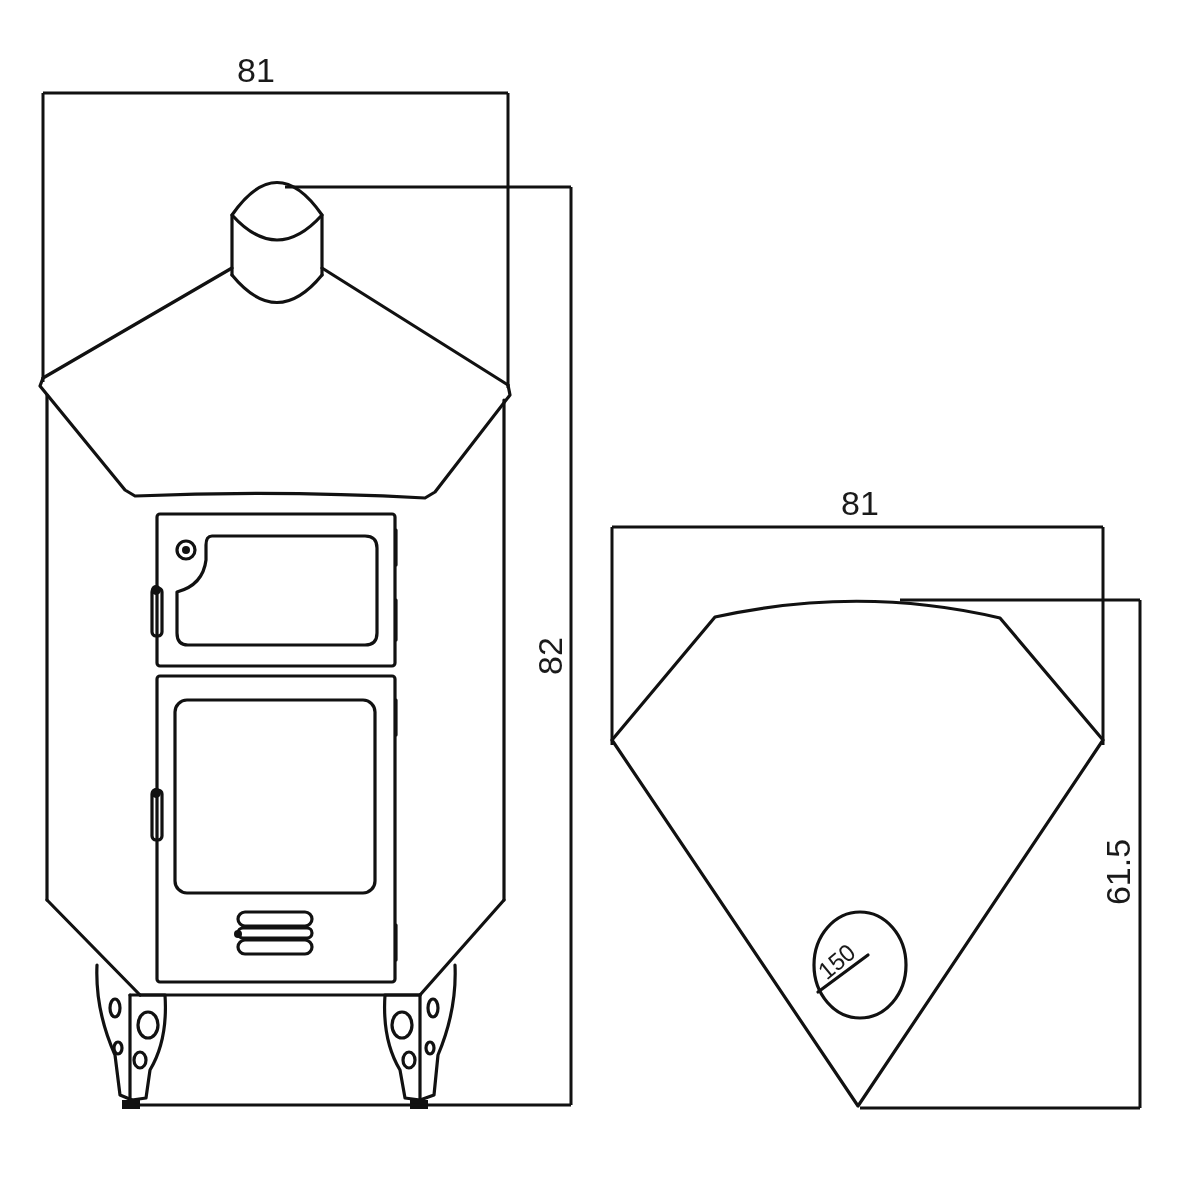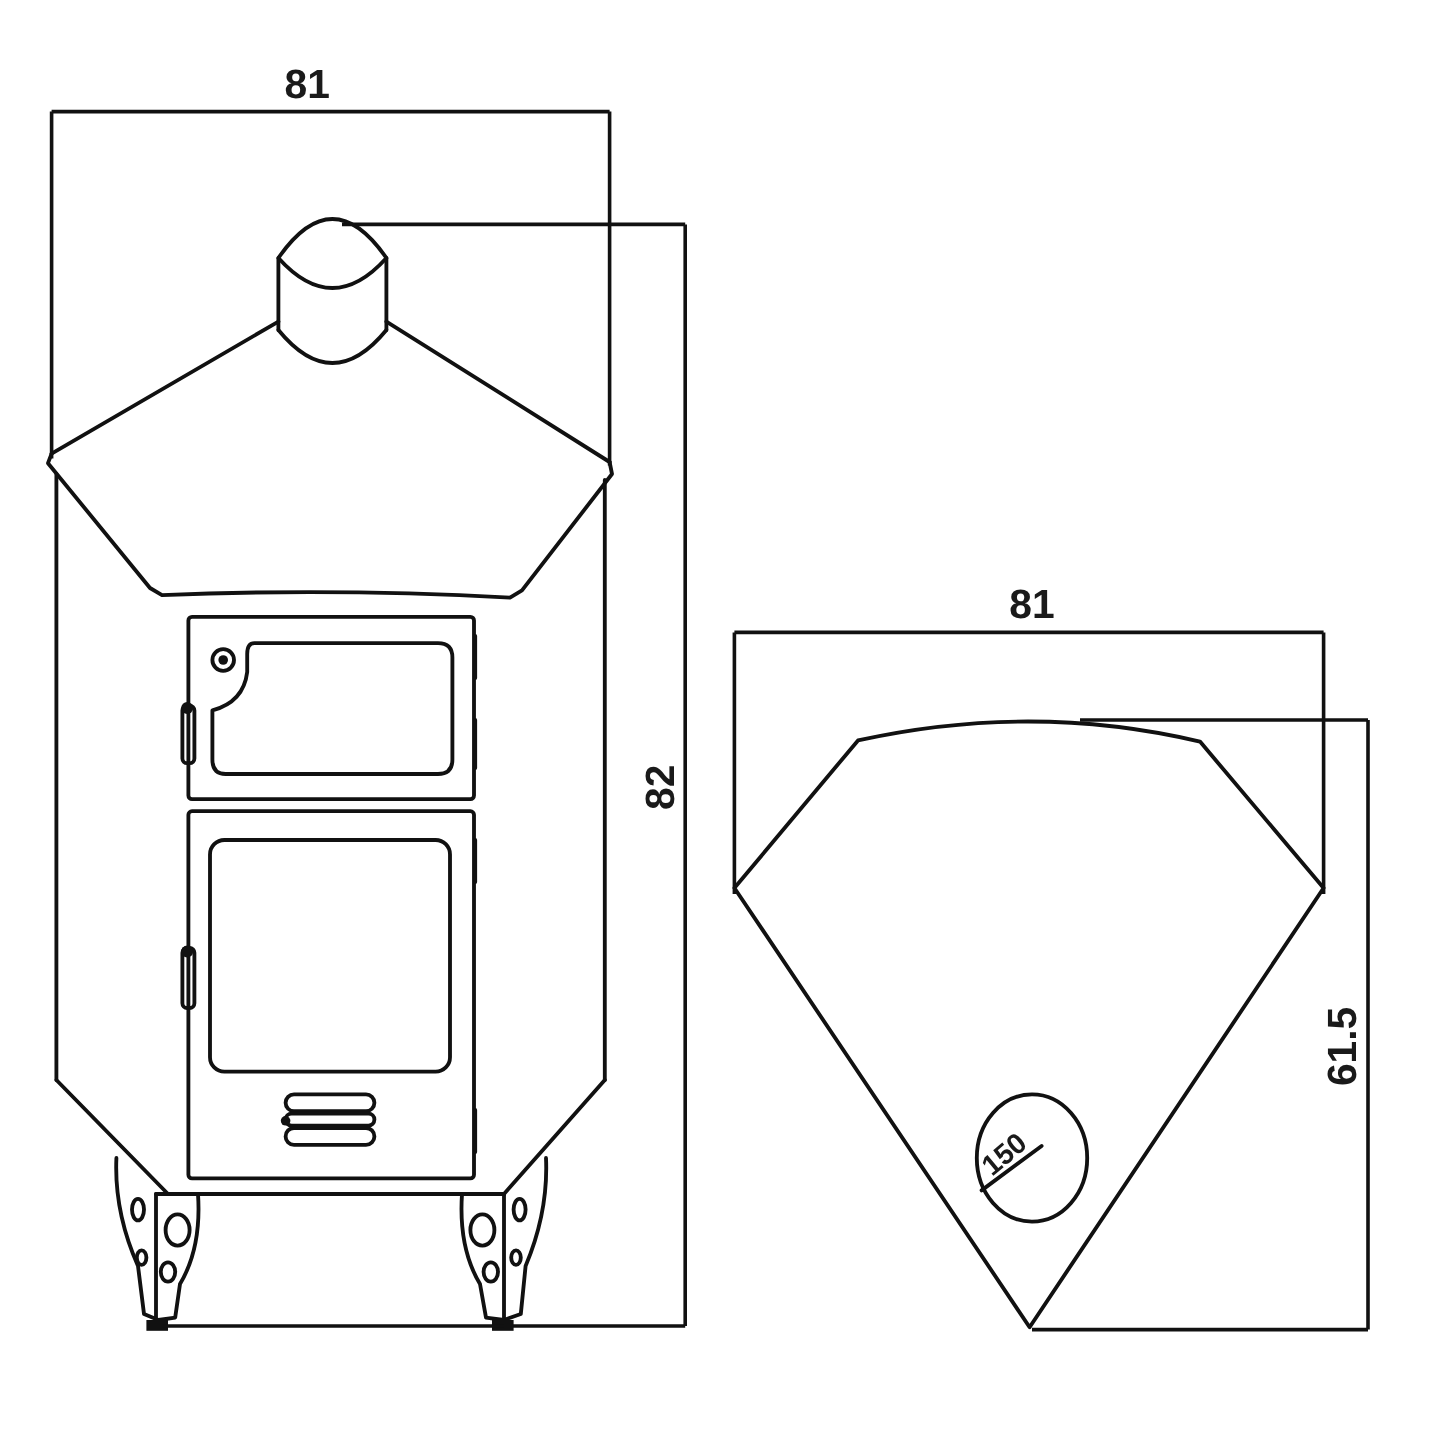--- a/index.html
+++ b/index.html
@@ -1,17 +1,17 @@
 <!DOCTYPE html>
 <html><head>
   <meta charset="utf-8">
   <style>
     html, body { margin: 0; padding: 0; background: #ffffff; }
     body { width: 1200px; height: 1200px; overflow: hidden; position: relative; }
-    #drawing { position: absolute; left: 0; top: 0; width: 1200px; height: 1168px; font-weight: bold; }
+    #drawing { position: absolute; left: 0; top: 0; width: 1200px; height: 1168px; }
     svg text { font-family: "Liberation Sans", "DejaVu Sans", sans-serif; fill: #1a1a1a; }
     .ln { stroke: #111111; stroke-width: 3.2; fill: none; stroke-linejoin: round; stroke-linecap: round; }
     .dim { stroke: #111111; stroke-width: 3; fill: none; }
     .fill-dark { fill: #111111; }
   </style>
 </head>
 <body>
 
 <div id="drawing">
   <svg width="1200" height="1200" viewBox="0 0 1200 1200" xmlns="http://www.w3.org/2000/svg">

